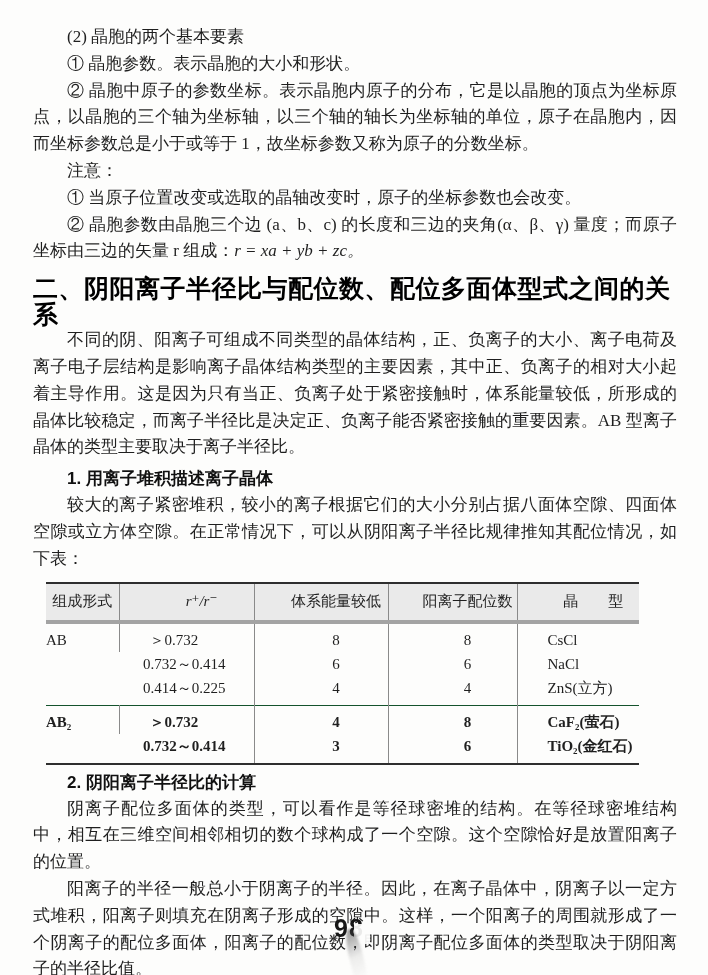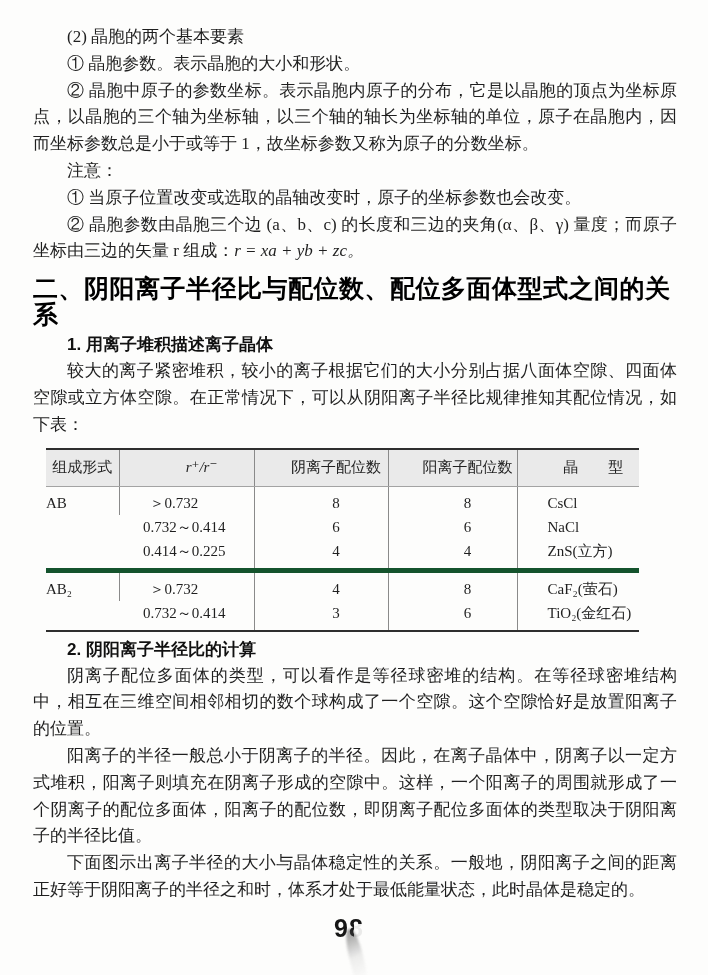--- a/index.html
+++ b/index.html
@@ -54,30 +54,30 @@
   table.ratio-table col.c-form    { width: 73px; }
   table.ratio-table col.c-ratio   { width: 135px; }
   table.ratio-table col.c-anion   { width: 134px; }
   table.ratio-table col.c-cation  { width: 129px; }
   table.ratio-table col.c-crystal { width: 122px; }
   table.ratio-table th {
     background: #eaeaea;
     font-weight: normal;
     text-align: center;
     padding: 8px 0 9px;
-    border-bottom: 1px solid #a3a3a3;
+    border-bottom: 4px solid #a3a3a3;
   }
   table.ratio-table th + th,
   table.ratio-table td + td { border-left: 1px solid #8a8a8a; padding-left: 30px; }
   table.ratio-table td {
     line-height: 24px;
     height: 24px;
     vertical-align: top;
   }
-  table.ratio-table tbody + tbody { border-top: 5px solid #14532d; }
+  table.ratio-table tbody + tbody { border-top: 1px solid #14532d; font-weight: bold; }
   table.ratio-table tbody tr:first-child td { padding-top: 4px; }
   table.ratio-table tbody tr:last-child td { padding-bottom: 5px; }
   td.form { }
   td.ratio { padding-left: 24px; }
   td.num { text-align: center; }
   td.crystal { padding-left: 14px; }
   .ratio-header { font-style: italic; }
   .page-number {
     position: absolute;
     left: 334px; top: 914px;
@@ -112,37 +112,38 @@
   <div class="content">
 
     <p class="body">(2) 晶胞的两个基本要素</p>
     <p class="body">① 晶胞参数。表示晶胞的大小和形状。</p>
     <p class="body">② 晶胞中原子的参数坐标。表示晶胞内原子的分布，它是以晶胞的顶点为坐标原点，以晶胞的三个轴为坐标轴，以三个轴的轴长为坐标轴的单位，原子在晶胞内，因而坐标参数总是小于或等于 1，故坐标参数又称为原子的分数坐标。</p>
     <p class="body">注意：</p>
     <p class="body">① 当原子位置改变或选取的晶轴改变时，原子的坐标参数也会改变。</p>
     <p class="body"><span>② 晶胞参数由晶胞三个边 (a、b、c) 的长度和三边的夹角(α、β、γ) 量度；而原子坐标由三边的矢量 r 组成：</span><span class="formula">r = xa + yb + zc。</span></p>
 
     <h2 class="section">二、阴阳离子半径比与配位数、配位多面体型式之间的关系</h2>
+    <p class="body">不同的阴、阳离子可组成不同类型的晶体结构，正、负离子的大小、离子电荷及离子电子层结构是影响离子晶体结构类型的主要因素，其中正、负离子的相对大小起着主导作用。这是因为只有当正、负离子处于紧密接触时，体系能量较低，所形成的晶体比较稳定，而离子半径比是决定正、负离子能否紧密接触的重要因素。AB 型离子晶体的类型主要取决于离子半径比。</p>
 
     <h3 class="sub">1. 用离子堆积描述离子晶体</h3>
     <p class="body">较大的离子紧密堆积，较小的离子根据它们的大小分别占据八面体空隙、四面体空隙或立方体空隙。在正常情况下，可以从阴阳离子半径比规律推知其配位情况，如下表：</p>
 
     <table class="ratio-table">
       <colgroup>
         <col class="c-form">
           <col class="c-ratio">
           <col class="c-anion">
           <col class="c-cation">
           <col class="c-crystal">
       </colgroup>
       <thead>
         <tr>
           <th>组成形式</th>
           <th class="ratio-header">r⁺/r⁻</th>
-          <th>阴离子配位数</th>
+          <th>体系能量较低</th>
           <th>阳离子配位数</th>
           <th>晶　　型</th>
         </tr>
       </thead>
       <tbody>
         <tr>
           <td class="form" rowspan="3">AB</td>
           <td class="ratio">＞0.732</td>
           <td class="num">8</td>
           <td class="num">8</td>

